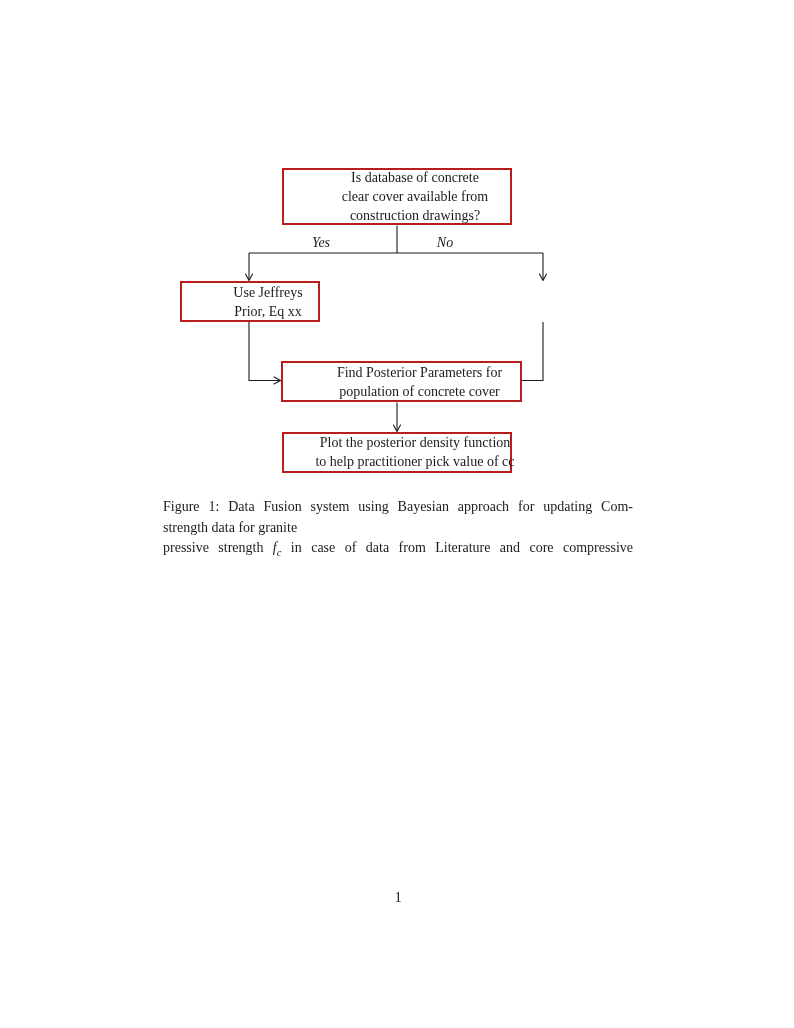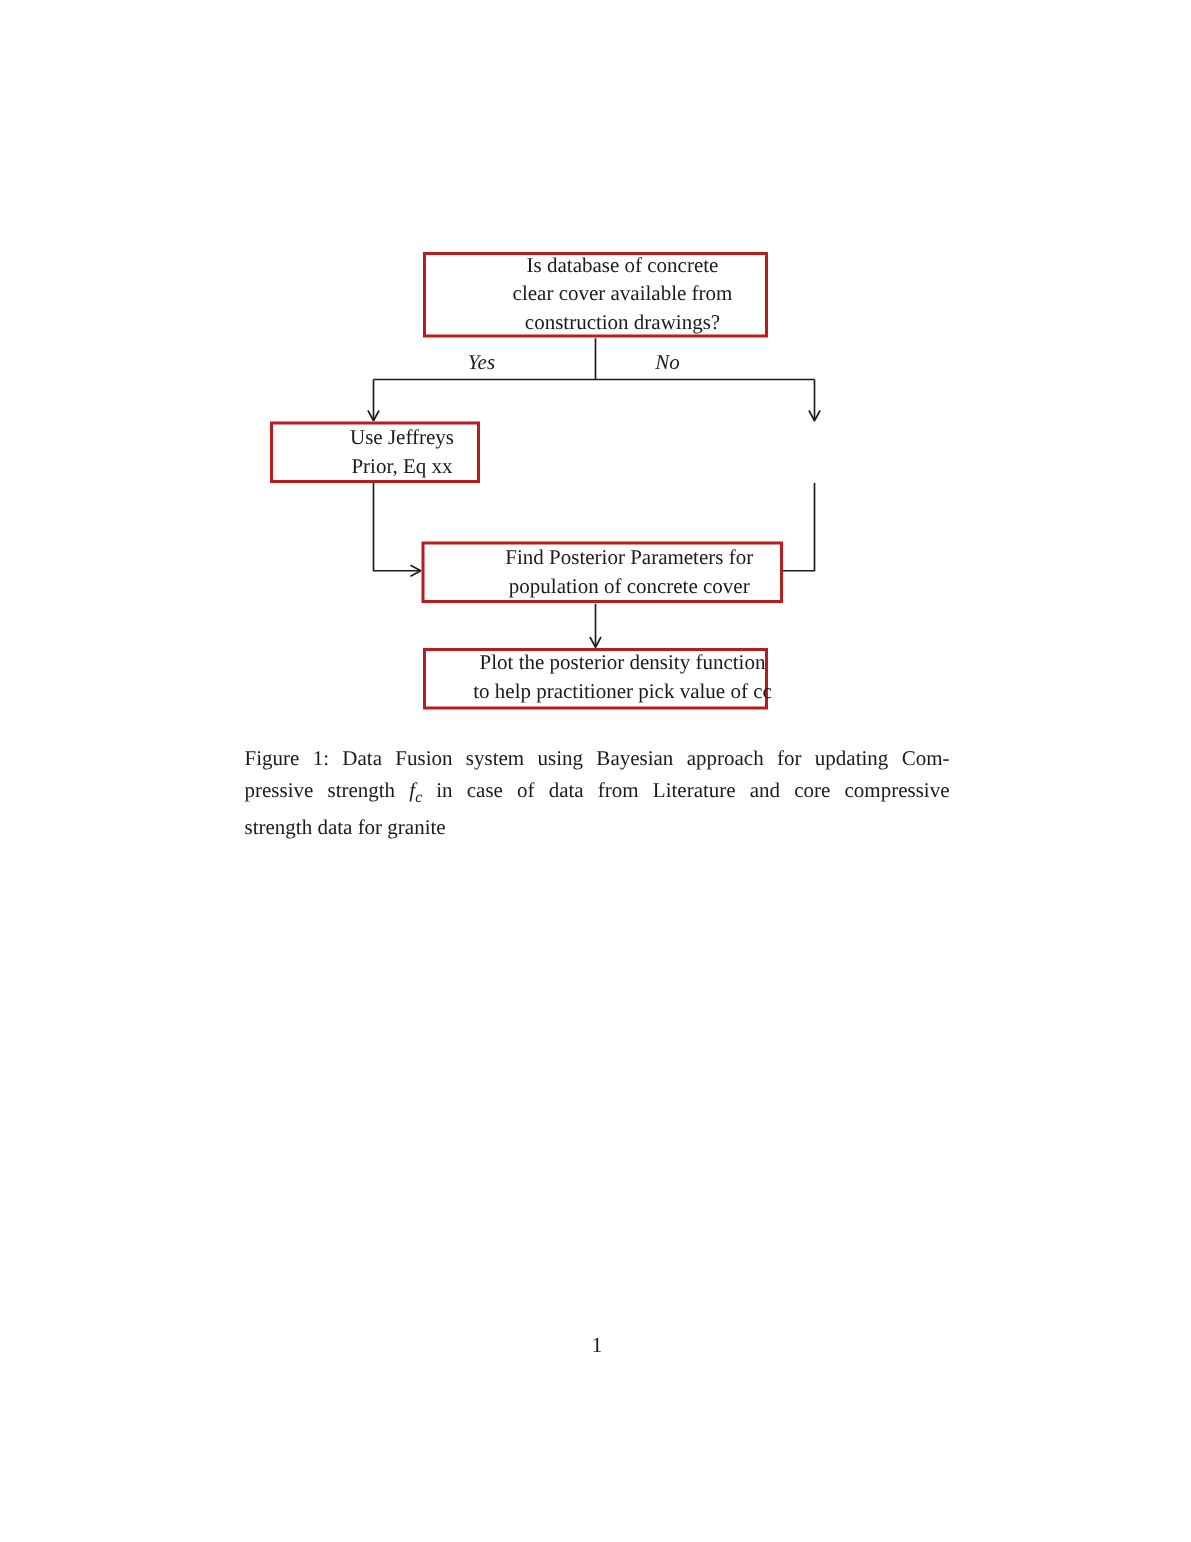--- a/index.html
+++ b/index.html
@@ -151,23 +151,23 @@
 population of concrete cover</div>
   </div>
 
   <div class="node node-plot">
     <div class="node-text">Plot the posterior density function
 to help practitioner pick value of cc</div>
   </div>
 
   <div class="caption">
     <div class="cap-line cap-just">Figure 1: Data Fusion system using Bayesian approach for updating Com-</div>
+    <div class="cap-line cap-last">strength data for granite</div>
     <div class="cap-line cap-just">
       <span>pressive strength</span>
       <span class="math-var"><span>f</span><span class="math-sub">c</span></span>
       <span>in case of data from Literature and core compressive</span>
     </div>
-    <div class="cap-line cap-last">strength data for granite</div>
   </div>
 
   <div class="page-number">1</div>
 
 </div>
 
 </body></html>

